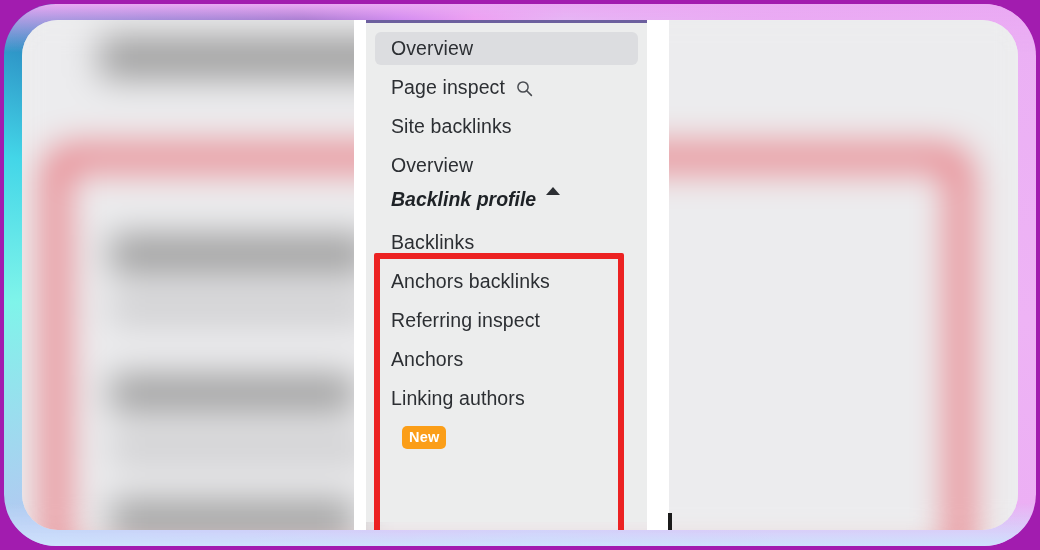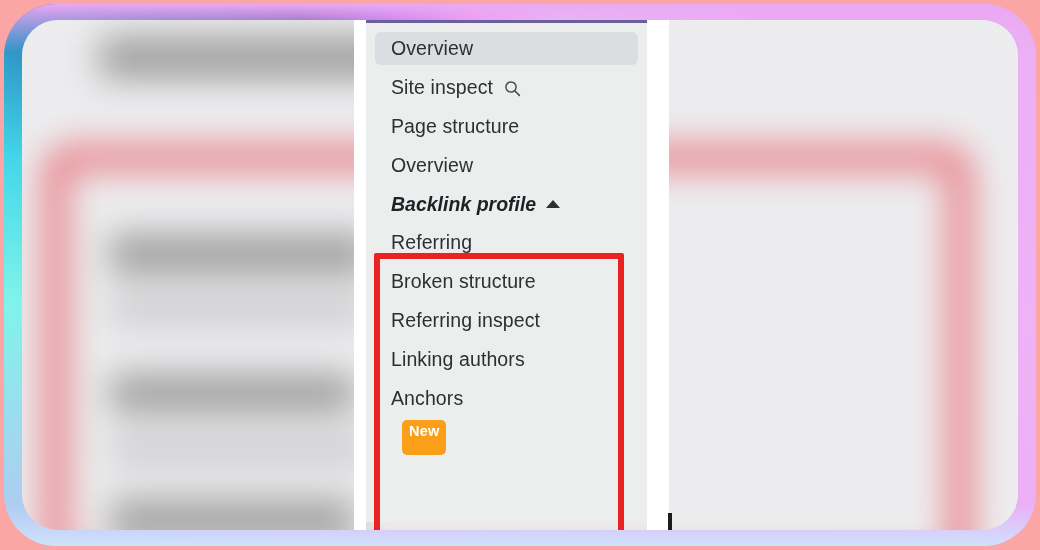--- a/index.html
+++ b/index.html
@@ -12,21 +12,21 @@
   }
   body {
     font-family: "Liberation Sans", sans-serif;
   }
 
   
   #screenshot {
     position: relative;
     width: 1040px;
     height: 550px;
-    background: #fca5a5;
+    background: #a21caf;
     overflow: hidden;
   }
 
   .frame-border {
     position: absolute;
     left: 4px;
     top: 4px;
     width: 1032px;
     height: 542px;
     border-radius: 52px;
@@ -158,21 +158,21 @@
     top: 1px;
   }
   .search-icon svg { display: block; }
 
   .group-header {
     position: relative;
     height: 33px;
     margin: 1px 9px 5px 9px;
     padding: 0 0 0 16px;
     display: flex;
-    align-items: center;
+    align-items: flex-start;
     font-size: 19.5px;
     font-weight: bold;
     font-style: italic;
     color: #1e2226;
     white-space: nowrap;
   }
   .caret-up {
     display: inline-block;
     margin-left: 10px;
     width: 0; height: 0;
@@ -184,21 +184,21 @@
   }
 
   .new-badge {
     display: inline-block;
     margin-left: 11px;
     background: #fb9e18;
     color: #ffffff;
     font-size: 14.5px;
     font-weight: bold;
     line-height: 1;
-    padding: 4px 7px 16px 7px;
+    padding: 4px 7px 5px 7px;
     border-radius: 5px;
     letter-spacing: .2px;
   }
 
   
   .red-highlight {
     position: absolute;
     left: 352px;
     top: 233px;
     width: 250px;
@@ -244,61 +244,61 @@
     <div class="panel-gutter-left"></div>
     <div class="panel-gutter-right"></div>
 
     <nav class="nav-panel">
 
       <div class="nav-item active">
         <span>Overview</span>
       </div>
 
       <div class="nav-item">
-        <span>Site inspect</span>
+        <span>Page inspect</span>
         <span class="search-icon">
           <svg width="17" height="17" viewBox="0 0 17 17">
             <circle cx="7" cy="7" r="5.1" fill="none" stroke="#4a4d52" stroke-width="1.5"></circle>
             <line x1="10.7" y1="10.7" x2="15.4" y2="15.4" stroke="#4a4d52" stroke-width="1.6" stroke-linecap="round"></line>
           </svg>
         </span>
       </div>
 
       <div class="nav-item">
-        <span>Page structure</span>
+        <span>Site backlinks</span>
       </div>
 
       <div class="nav-item">
         <span>Overview</span>
       </div>
 
 
       <div class="group-header">
         <span>Backlink profile</span>
         <span class="caret-up"></span>
       </div>
 
       <div class="nav-item">
-        <span>Referring</span>
-      </div>
-
-      <div class="nav-item">
-        <span>Broken structure</span>
+        <span>Backlinks</span>
+      </div>
+
+      <div class="nav-item">
+        <span>Anchors backlinks</span>
       </div>
 
       <div class="nav-item">
         <span>Referring inspect</span>
       </div>
 
       <div class="nav-item">
+        <span>Anchors</span>
+      </div>
+
+      <div class="nav-item">
         <span>Linking authors</span>
-      </div>
-
-      <div class="nav-item">
-        <span>Anchors</span>
       </div>
 
       <div class="nav-item">
         <span class="new-badge">New</span>
       </div>
 
     </nav>
 
     <div class="text-caret"></div>
 

